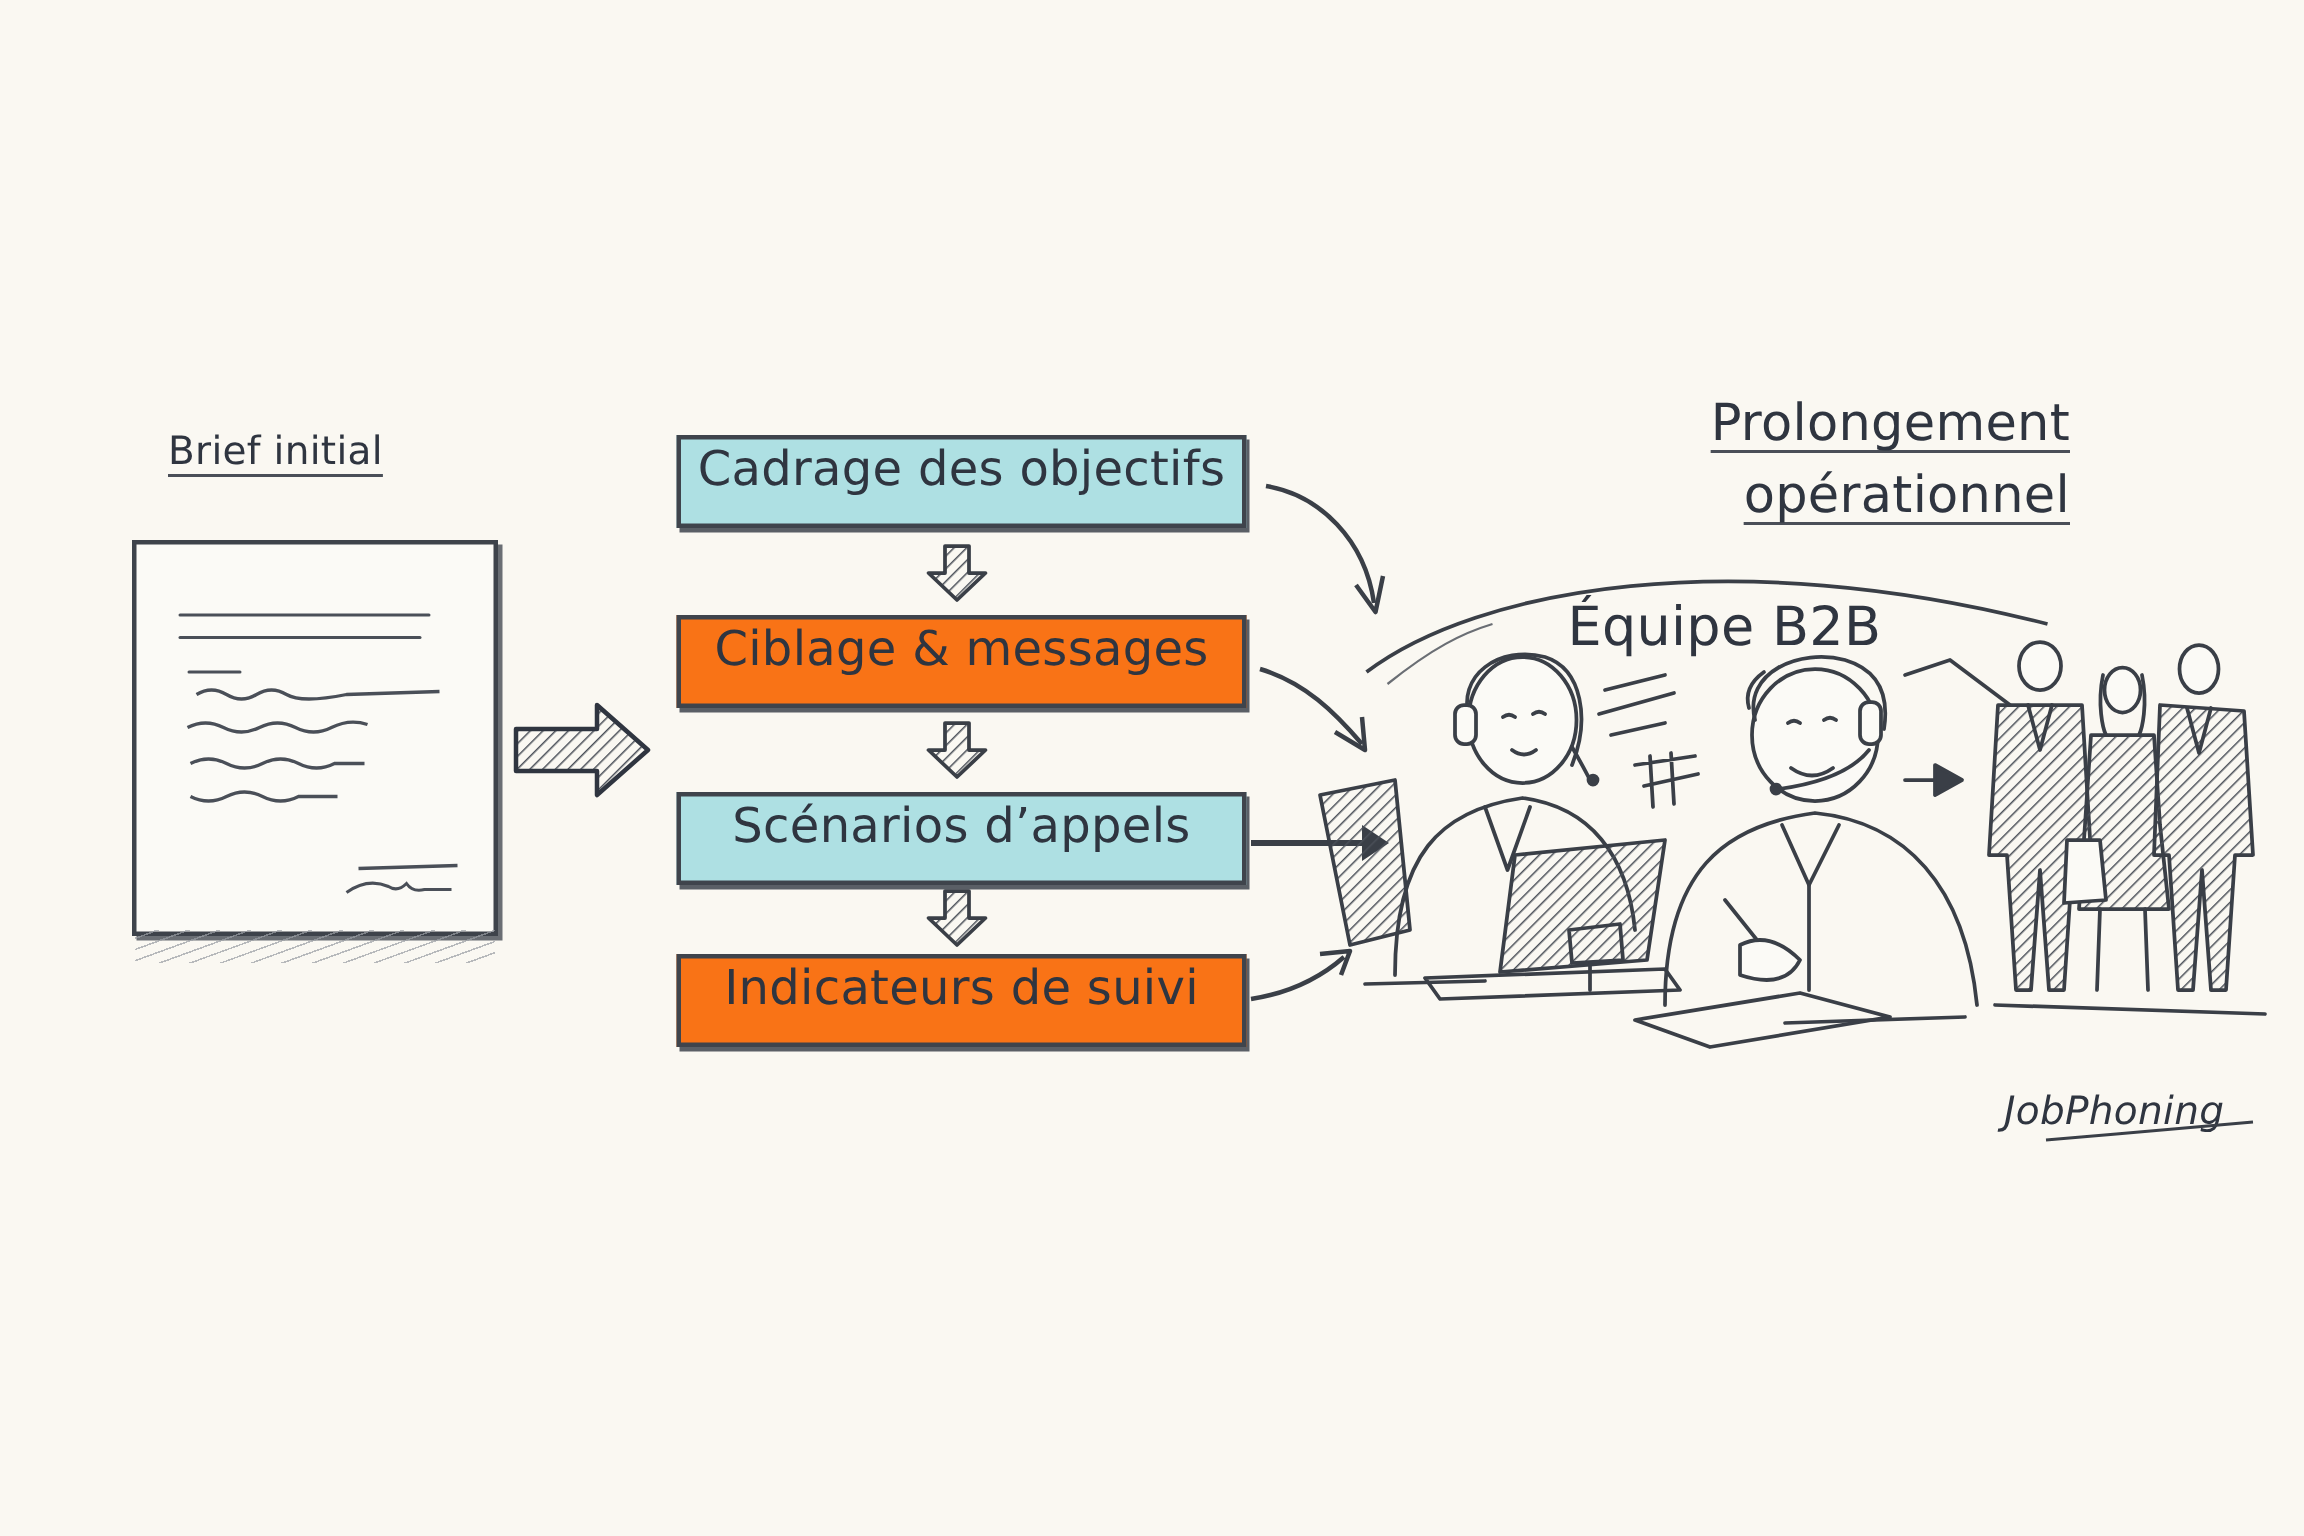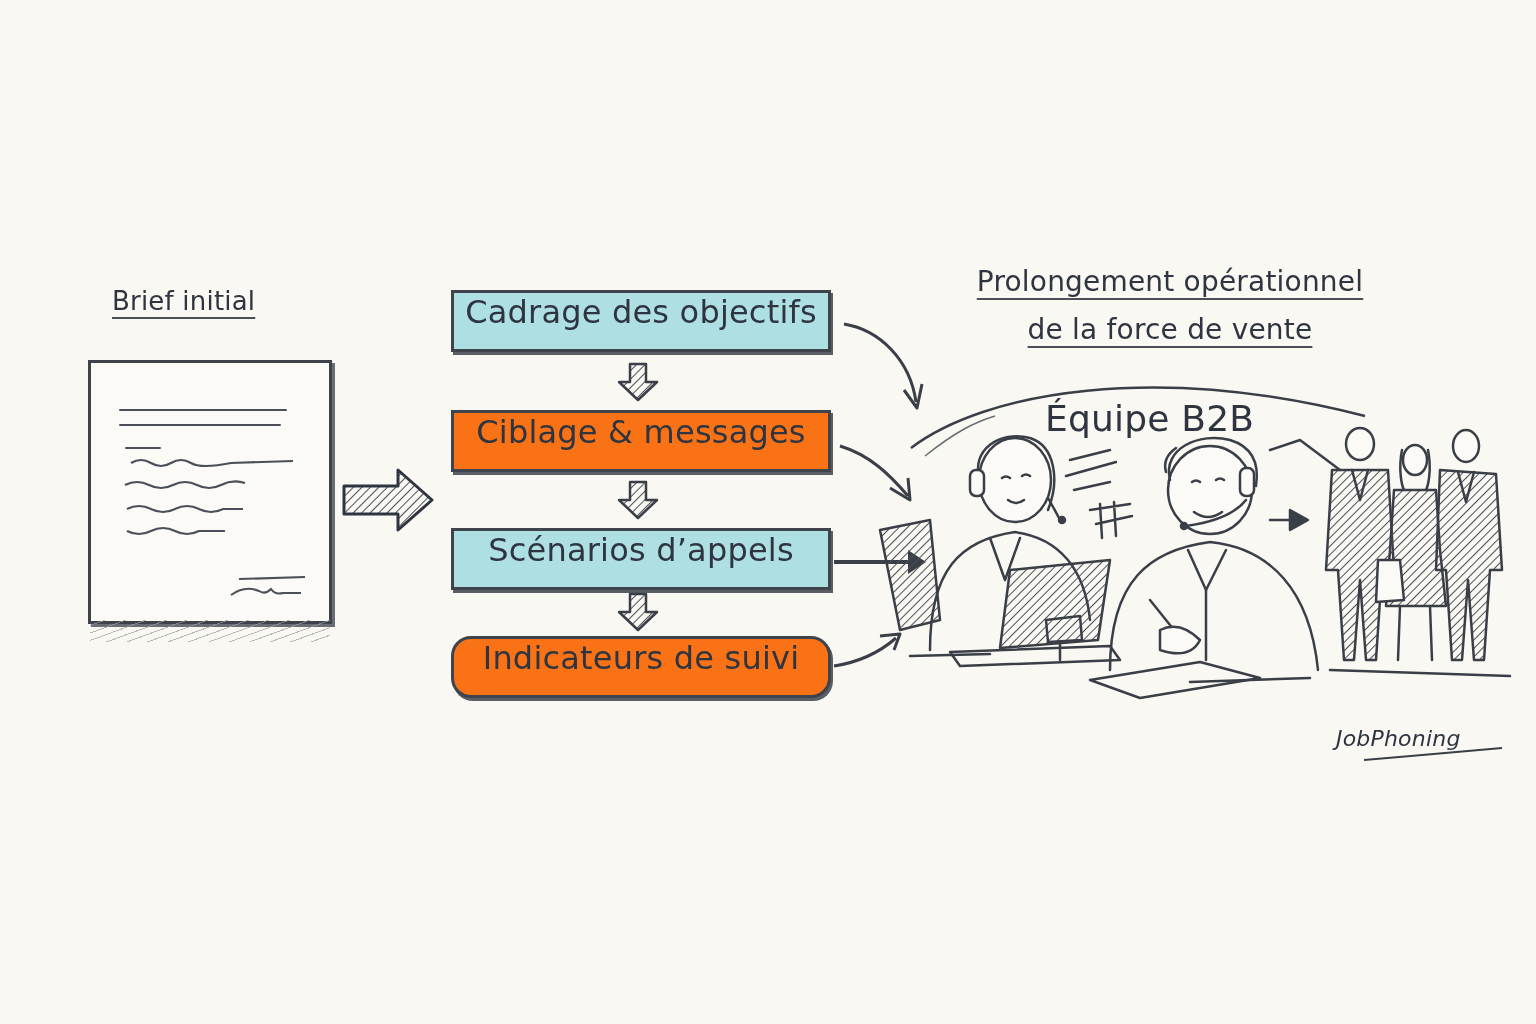--- a/index.html
+++ b/index.html
@@ -39,23 +39,23 @@
     .step {
       position: absolute; left: 451px; width: 374px; height: 56px;
       border: 3px solid #3f444c;
       box-shadow: 2px 3px 0 #5a5f66;
       display: flex; justify-content: center;
       font-size: 32px;
     }
     .step.blue { background: #aee0e3; }
     .step.yellow { background: #f97316; }
     .down-arrow { position: absolute; left: 613px; width: 50px; height: 40px; }
-    .right-title { left: 960px; top: 258px; width: 420px; text-align: center; font-size: 28px; line-height: 48px; }
+    .right-title { left: 960px; top: 258px; width: 420px; text-align: right; font-size: 34px; line-height: 48px; }
     .team-label { left: 1045px; top: 398px; font-size: 36px; }
-    .brand { left: 1336px; top: 726px; font-size: 22px; font-style: italic; }
+    .brand { left: 1336px; top: 726px; font-size: 26px; font-style: italic; }
     svg { overflow: visible; }
   </style>
 </head>
 <body>
 
 <div class="abs hand brief-title title-underlined">Brief initial</div>
 
 <div class="abs doc">
   <div class="doc-line" style="left:28px; top:46px; width:168px;"></div>
   <div class="doc-line" style="left:28px; top:61px; width:162px;"></div>
@@ -94,38 +94,37 @@
   <path d="M17 2 L33 2 L33 20 L44 20 L25 38 L6 20 L17 20 Z" fill="url(#hatch)" stroke="#3a3f47" stroke-width="2.5" stroke-linejoin="round"></path>
 </svg>
 
 <div class="step blue hand" style="top:528px;">
   <span>Scénarios d’appels</span>
 </div>
 <svg class="down-arrow" style="top:592px;" viewBox="0 0 50 40">
   <path d="M17 2 L33 2 L33 20 L44 20 L25 38 L6 20 L17 20 Z" fill="url(#hatch)" stroke="#3a3f47" stroke-width="2.5" stroke-linejoin="round"></path>
 </svg>
 
-<div class="step yellow hand" style="top:636px;border-radius:20px;">
+<div class="step yellow hand" style="top:636px;">
   <span>Indicateurs de suivi</span>
 </div>
 
 <svg class="abs" style="left:830px; top:310px;" width="110" height="380">
   <path d="M14 14 C50 20 80 50 86 92" stroke="#3a3f47" stroke-width="3" fill="none"></path>
   <path d="M74 80 L87 98 L92 74" stroke="#3a3f47" stroke-width="3" fill="none" stroke-linejoin="round"></path>
   <path d="M10 136 C40 145 60 165 78 186" stroke="#3a3f47" stroke-width="3" fill="none"></path>
   <path d="M60 178 L80 190 L78 168" stroke="#3a3f47" stroke-width="3" fill="none" stroke-linejoin="round"></path>
   <path d="M4 252 L82 252" stroke="#3a3f47" stroke-width="4" fill="none"></path>
   <path d="M78 240 L96 252 L78 264 Z" fill="#3a3f47"></path>
   <path d="M4 356 C30 352 50 342 66 328" stroke="#3a3f47" stroke-width="3" fill="none"></path>
   <path d="M50 326 L70 324 L64 340" stroke="#3a3f47" stroke-width="3" fill="none" stroke-linejoin="round"></path>
 </svg>
 
 <div class="abs hand right-title">
   <div class="title-underlined">Prolongement opérationnel</div>
-  <div class="title-underlined">de la force de vente</div>
 </div>
 
 <svg class="abs" style="left:905px; top:372px;" width="470" height="90">
   <path d="M6 76 C80 20 250 -10 460 44" stroke="#3a3f47" stroke-width="2.5" fill="none"></path>
   <path d="M20 84 C50 60 70 50 90 44" stroke="#6a6e74" stroke-width="1.5" fill="none"></path>
 </svg>
 
 <div class="abs hand team-label">Équipe B2B</div>
 
 <svg class="abs" style="left:870px; top:420px;" width="660" height="280">

